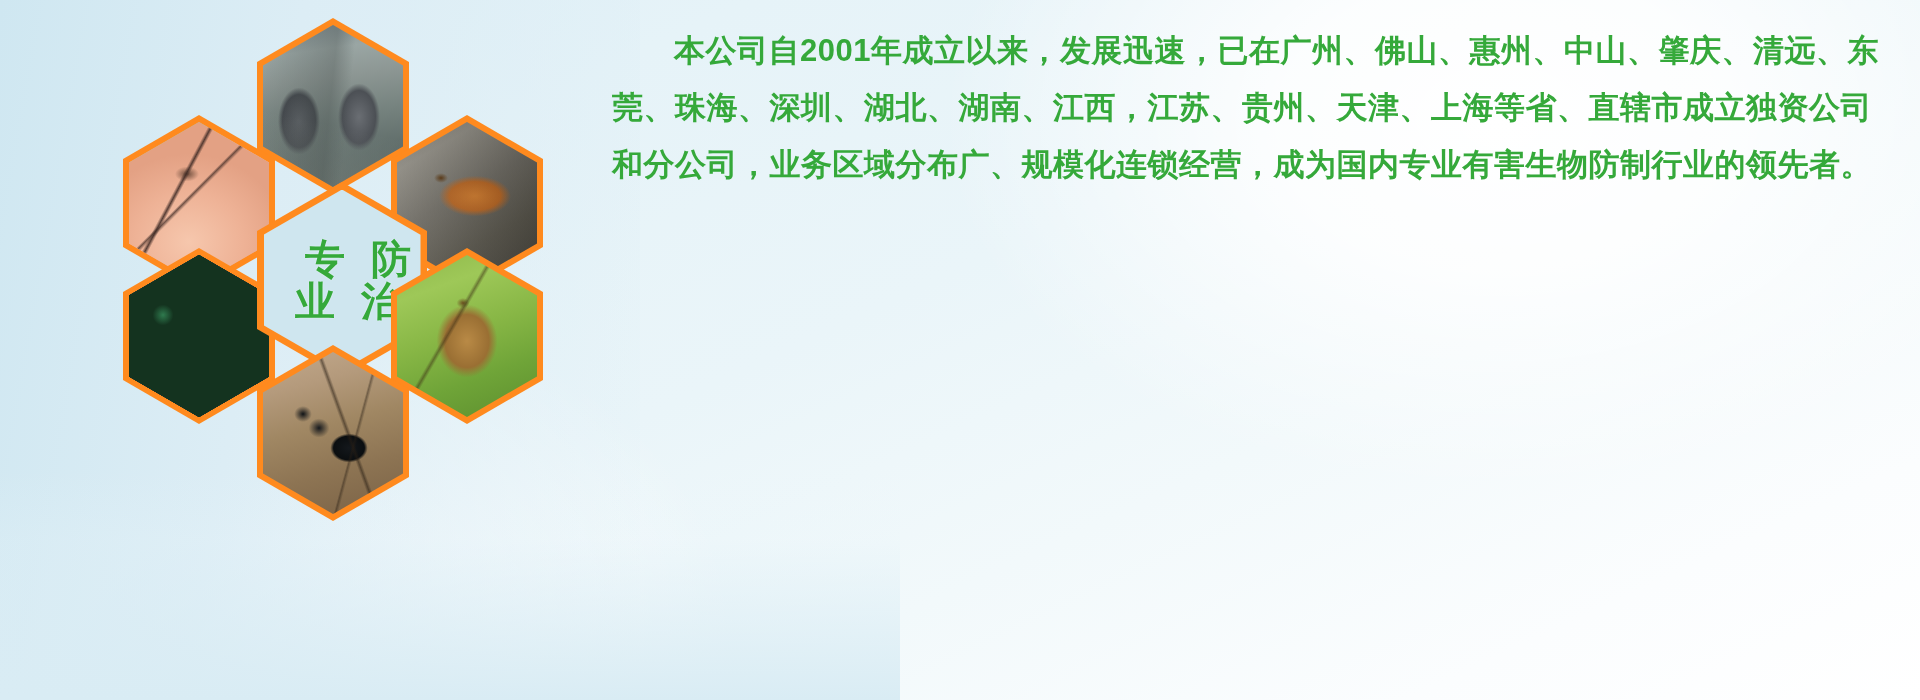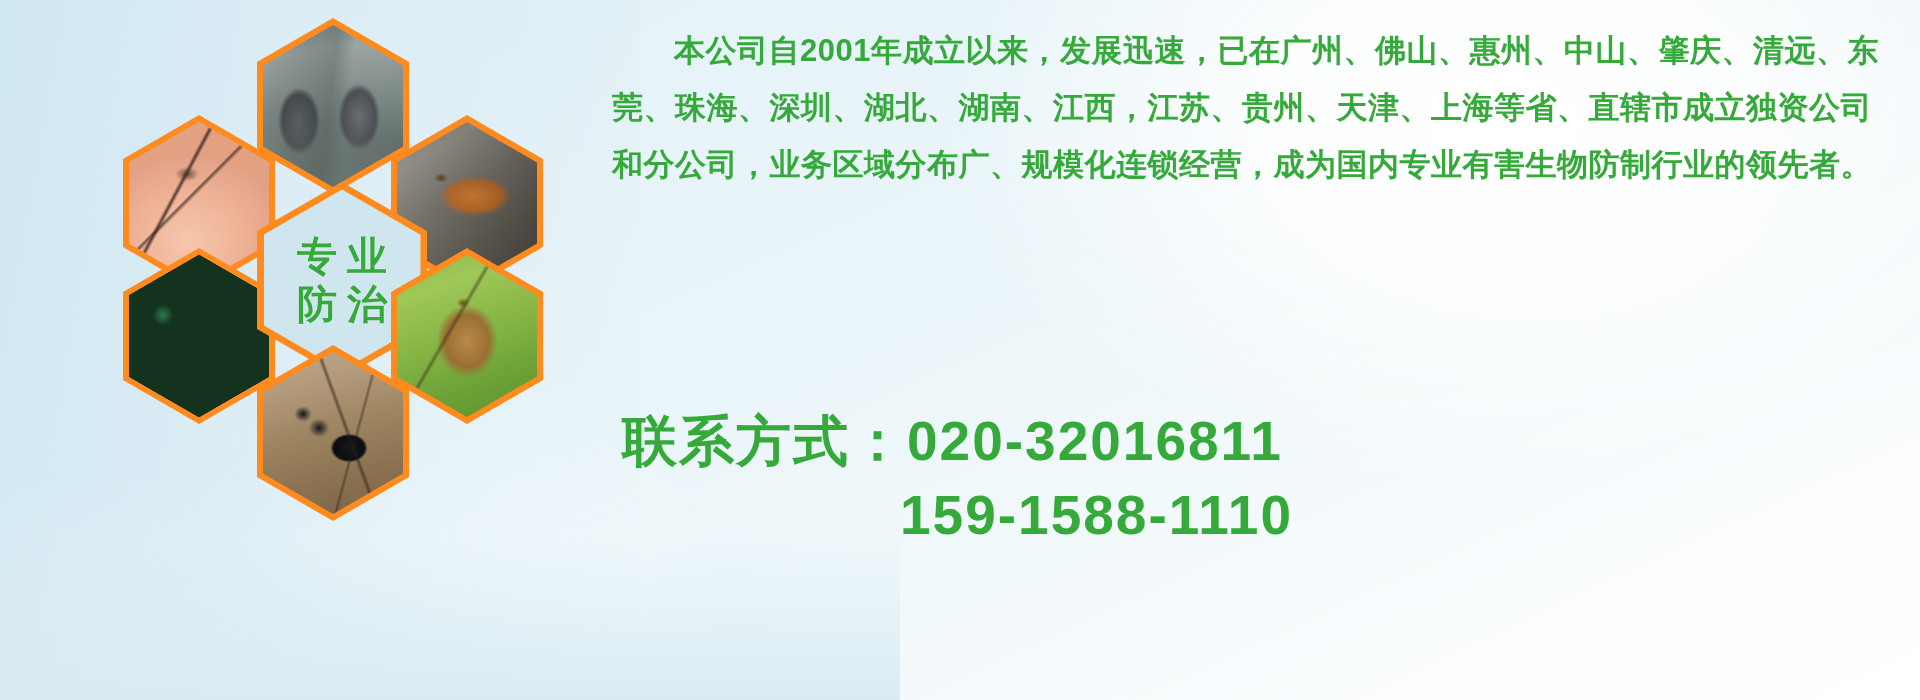--- a/index.html
+++ b/index.html
@@ -57,22 +57,23 @@
   #hex-mosquito  { left:18px;  top:105px; }
   #hex-roach     { left:286px; top:105px; }
   #hex-flies     { left:18px;  top:238px; }
   #hex-center    { left:152px; top:172px; width:170px; height:196px; }
   #hex-center .inner{ width:157px; height:181px; background:#cfe6ef; }
   #hex-stinkbug  { left:286px; top:238px; }
   #hex-ant       { left:152px; top:335px; }
 
   .hex-label{
     position:absolute; left:0; right:0; top:0; bottom:0;
-    display:flex; flex-direction:column; align-items:center; justify-content:center;
+    display:flex; flex-direction:row; align-items:center; justify-content:center;
     gap:6px;
+    padding-left:32px;
   }
   .hex-label span{
     color:#35a93a;
     font-size:40px;
     font-weight:bold;
     letter-spacing:10px;
     text-indent:10px;
     line-height:1.05;
     text-shadow:0 0 2px rgba(255,255,255,.5);
   }
@@ -234,18 +235,14 @@
           <div class="art art-ant"></div>
         </div>
     </div>
 
   </div>
 
   <div id="copy">
     <p id="intro-paragraph">本公司自2001年成立以来，发展迅速，已在广州、佛山、惠州、中山、肇庆、清远、东莞、珠海、深圳、湖北、湖南、江西，江苏、贵州、天津、上海等省、直辖市成立独资公司和分公司，业务区域分布广、规模化连锁经营，成为国内专业有害生物防制行业的领先者。</p>
   </div>
 
-  <div id="contact-block">
-    <div class="contact-line" id="contact-phone-1">联系方式：020-32016811</div>
-    <div class="contact-line" id="contact-phone-2">159-1588-1110</div>
-  </div>
 
 </div>
 
 </body></html>

